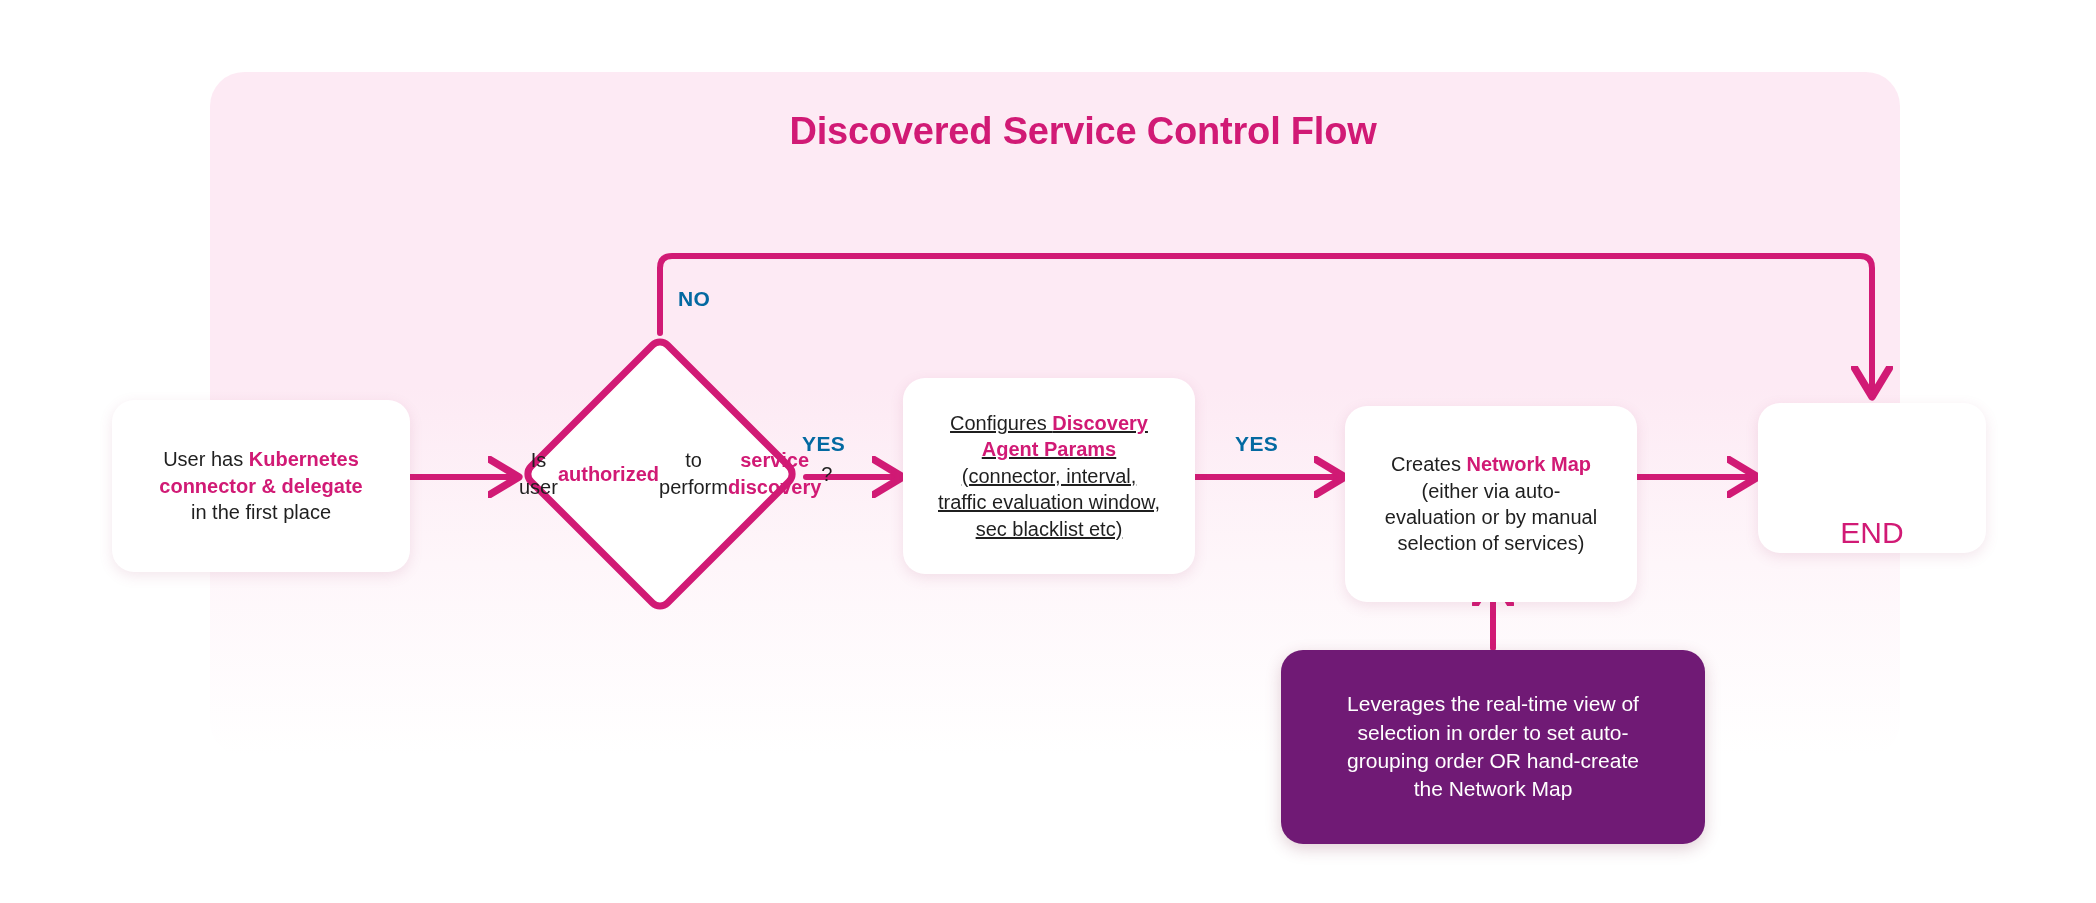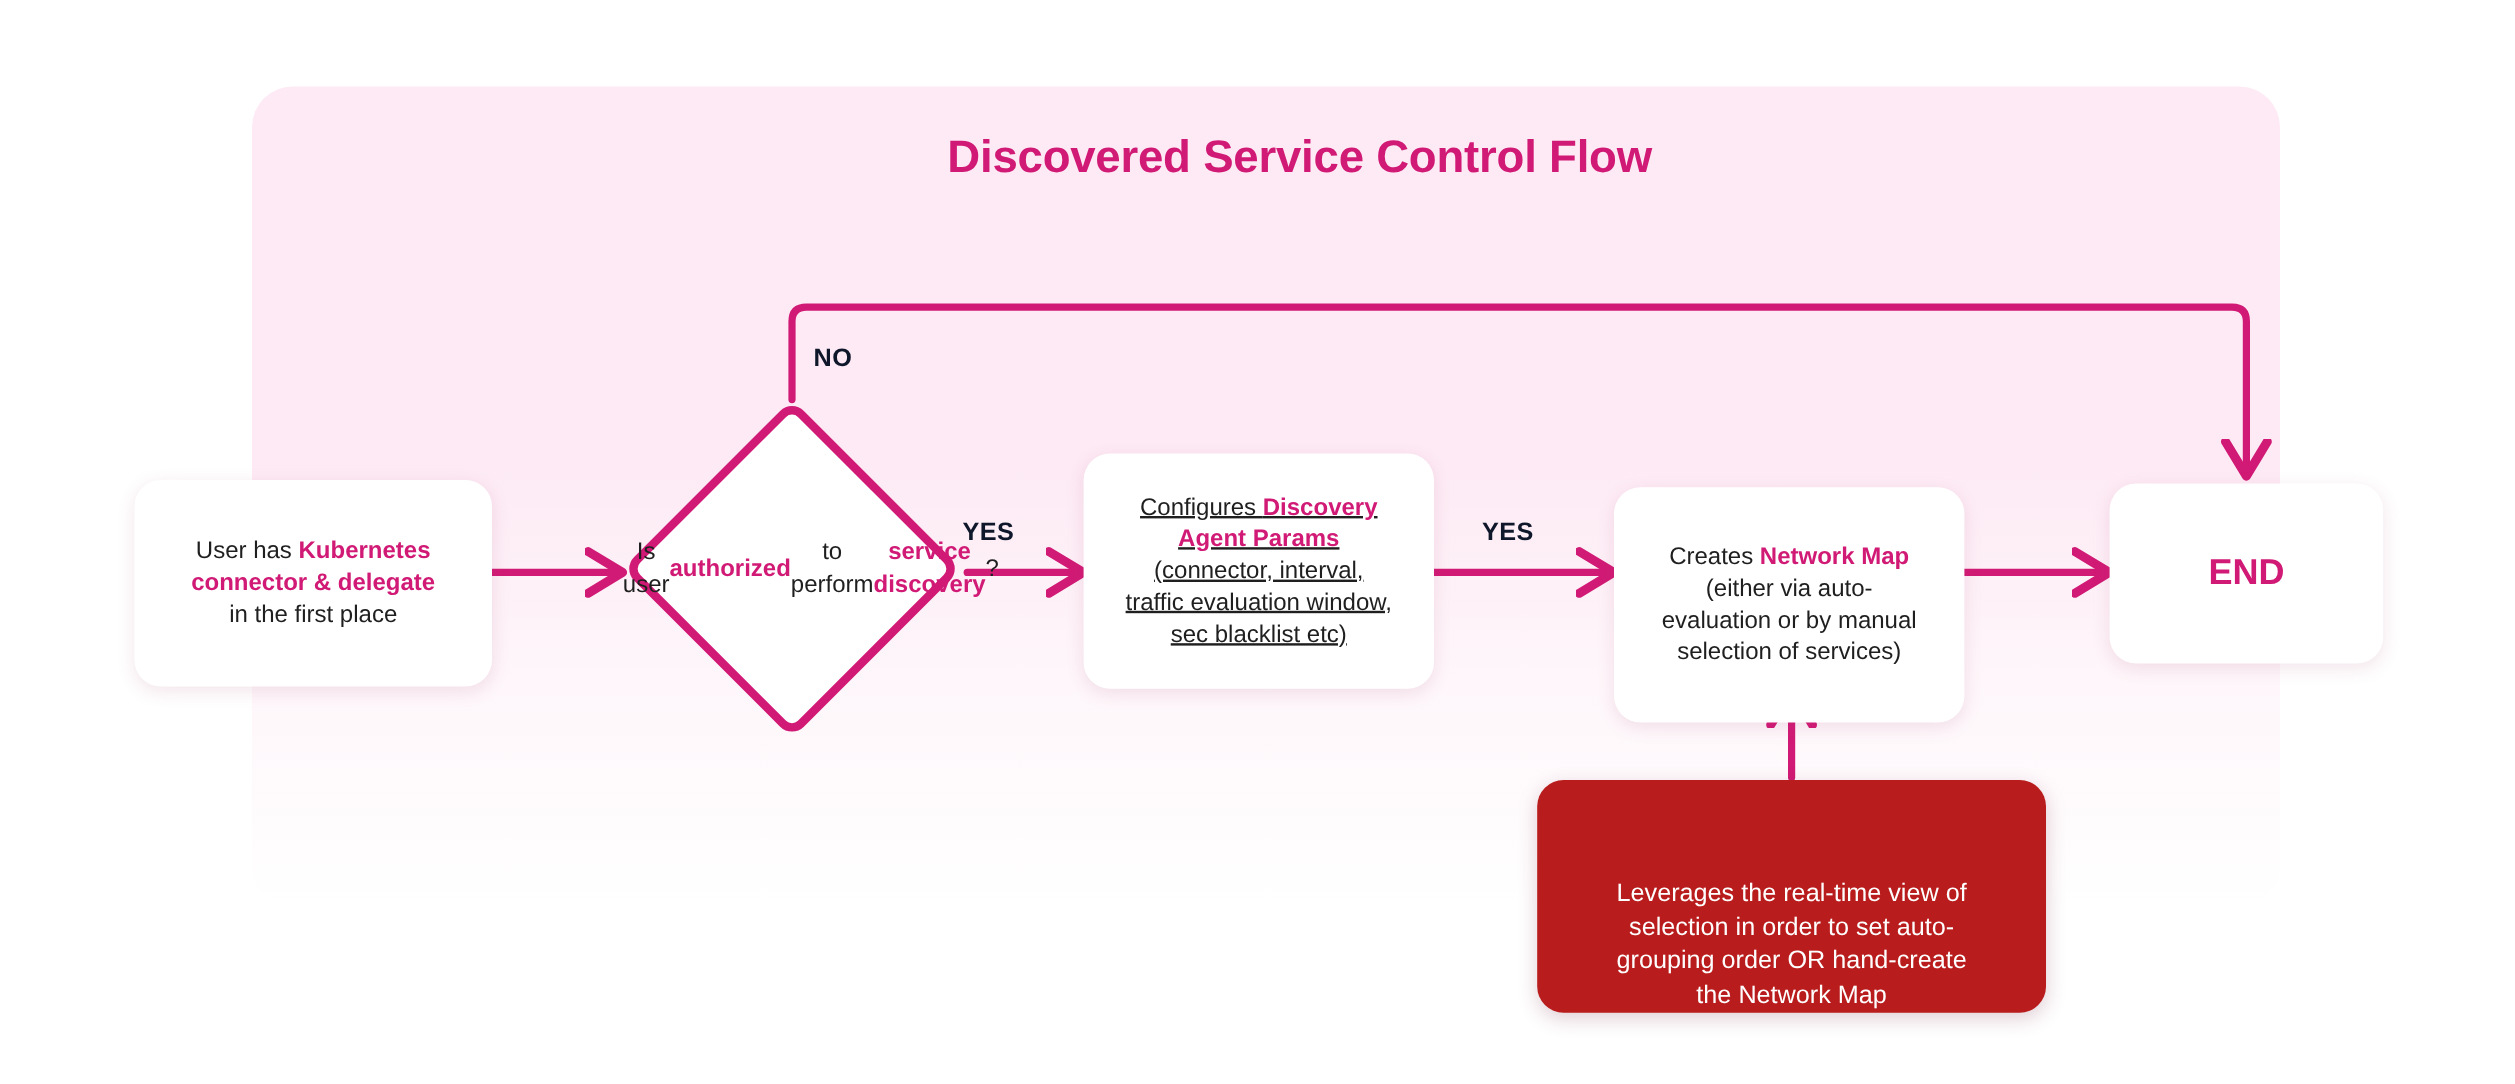--- a/index.html
+++ b/index.html
@@ -79,21 +79,21 @@
     left: 112px; top: 400px; width: 298px; height: 172px;
   }
   #node-config {
     left: 903px; top: 378px; width: 292px; height: 196px; text-decoration: underline;
   }
   #node-netmap {
     left: 1345px; top: 378px; width: 292px; height: 196px; margin-top: 28px;
   }
   #node-end {
     left: 1758px; top: 403px; width: 228px; height: 150px;
-    font-size: 30px; font-weight: bold; color: #d11a75;
+    font-size: 30px; font-weight: normal; color: #d11a75; align-items: flex-end;
   }
 
   
   #node-decision {
     position: absolute;
     left: 519px; top: 333px;
     width: 282px; height: 282px;
   }
   #node-decision .diamond-shape {
     position: absolute;
@@ -116,40 +116,40 @@
     font-size: 20px;
     line-height: 1.33;
     color: #1f1f1f;
   }
 
   
   #note-card {
     position: absolute;
     left: 1281px; top: 650px;
     width: 424px; height: 194px;
-    background: #b91c1c;
+    background: #701a75;
     border-radius: 22px;
     box-shadow: 0 5px 16px rgba(120, 40, 70, 0.22);
     display: flex;
-    align-items: flex-end;
+    align-items: center;
     justify-content: center;
     text-align: center;
     color: #ffffff;
     font-size: 21px;
     line-height: 1.35;
     box-sizing: border-box;
   }
   #note-card .txt { padding: 0 22px; }
 
   
   .edge-label {
     position: absolute;
     font-size: 21px;
     font-weight: bold;
-    color: #0f172a;
+    color: #0369a1;
     letter-spacing: 0.4px;
   }
   #lbl-no  { left: 678px; top: 287px; }
   #lbl-yes-1 { left: 802px; top: 432px; }
   #lbl-yes-2 { left: 1235px; top: 432px; }
 </style>
 </head>
 <body>
 
 <div id="stage">

